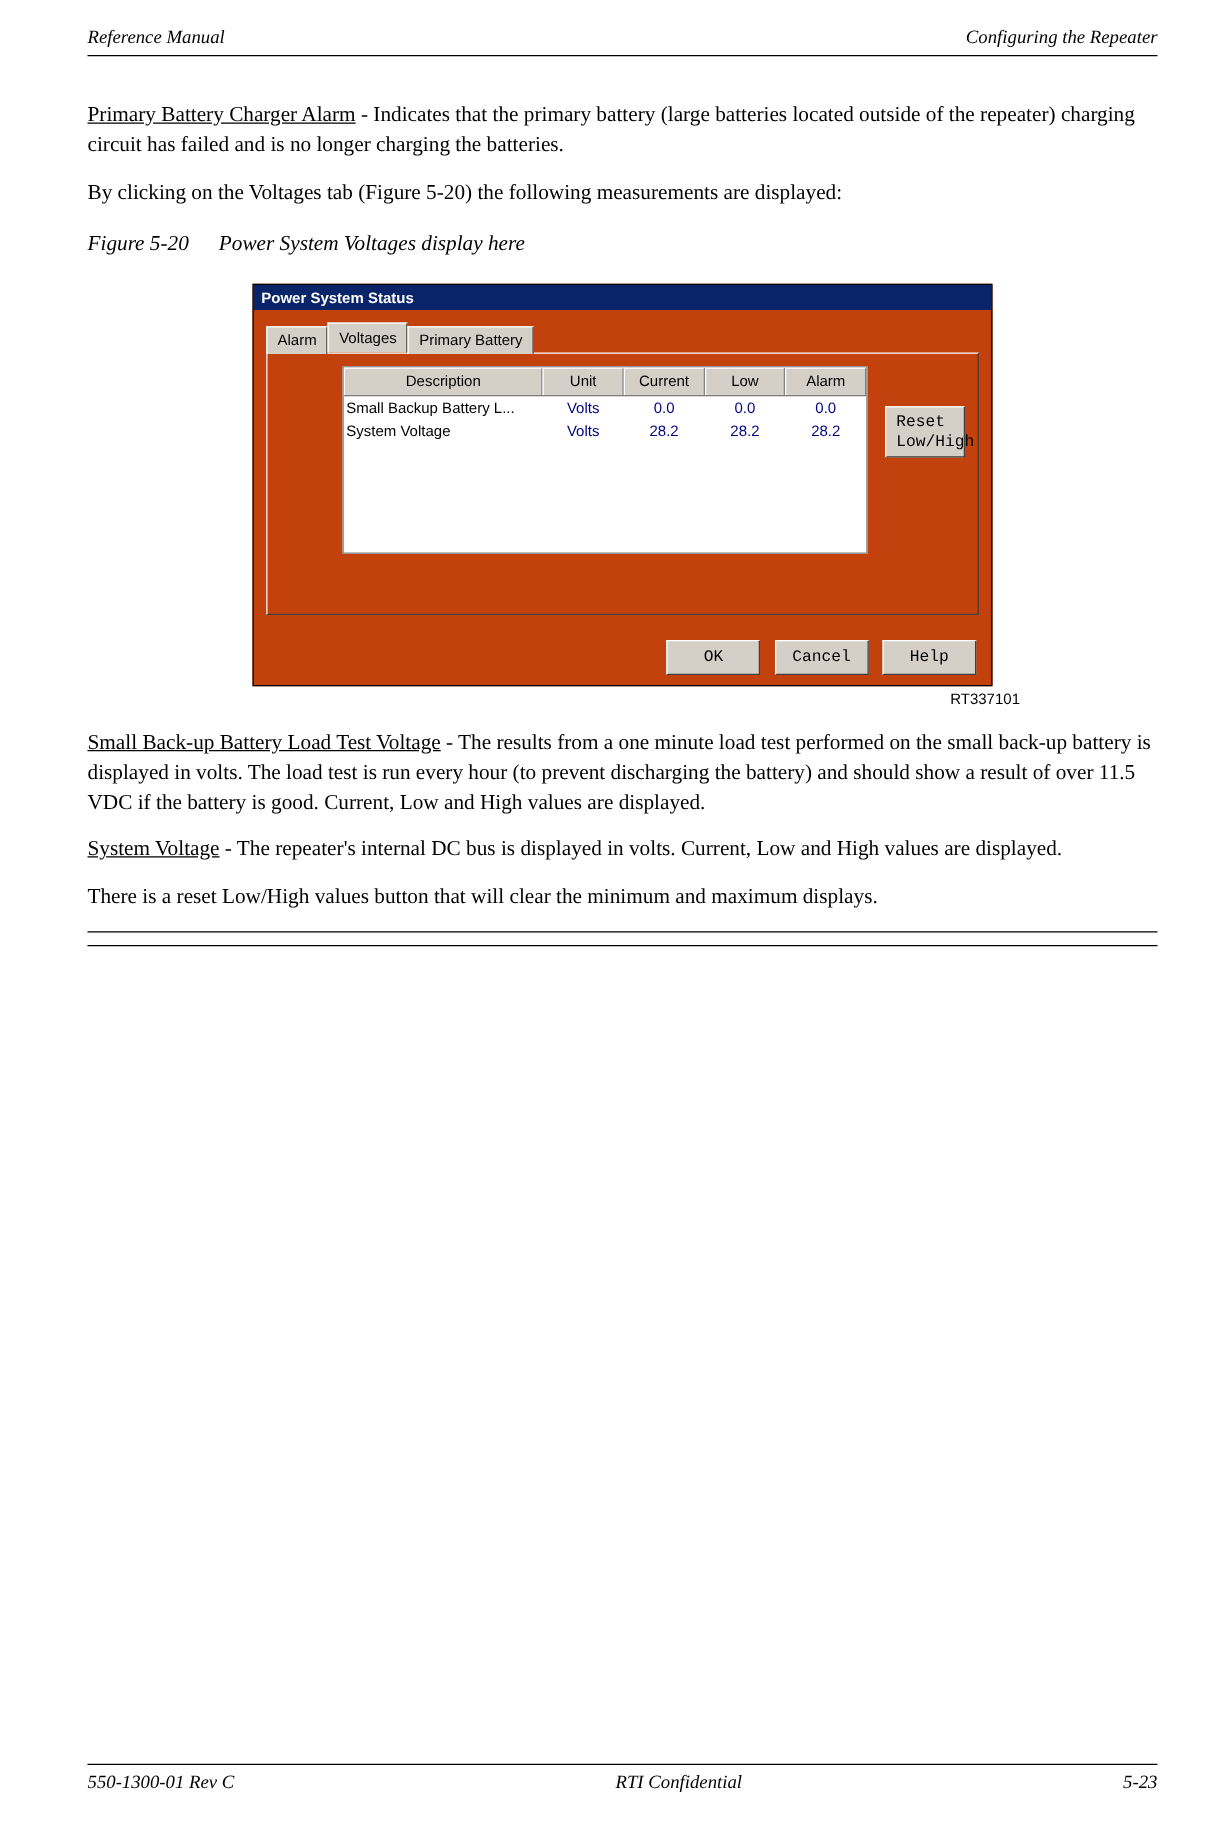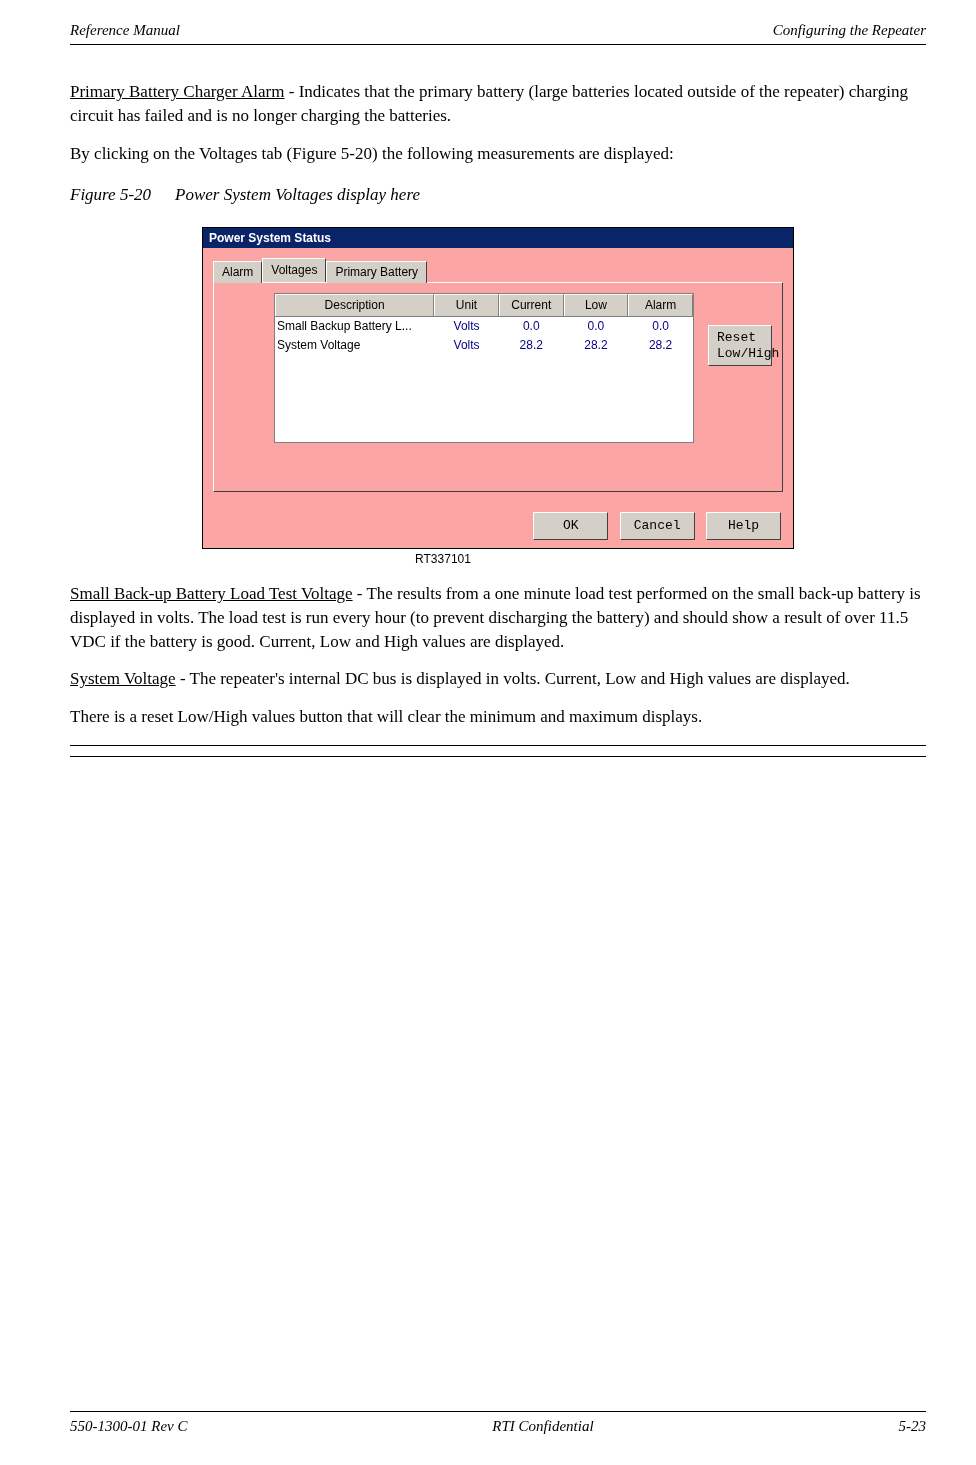--- a/index.html
+++ b/index.html
@@ -46,21 +46,21 @@
     text-align: center;
     margin: 20px 0 6px 0;
   }
   .dialog {
     display: inline-block;
     width: 590px;
     text-align: left;
     font-family: "Microsoft Sans Serif", Tahoma, Arial, sans-serif;
     font-size: 12px;
     color: #000;
-    background: #fca5a5;
+    background: #c2410c;
     border: 1px solid #000;
     position: relative;
   }
   .titlebar {
     background: #0a246a;
     color: #fff;
     padding: 2px 6px;
     height: 16px;
     overflow: hidden;
     font-weight: bold;
@@ -168,21 +168,21 @@
     margin: 6px 0 0 100px;
     font-size: 12px;
   }
   .button-row {
     text-align: right;
     padding: 8px 2px 0 0;
   }
   .button-row .win-btn { margin-left: 8px; }
 
   .figid {
-    text-align: center;
+    text-align: right;
     font-family: Arial, sans-serif;
     font-size: 12px;
     margin-right: 110px;
     margin-top: 2px;
   }
 
   .note-rule {
     border-top: 1px solid #000;
     margin: 16px 0 10px 0;
   }

